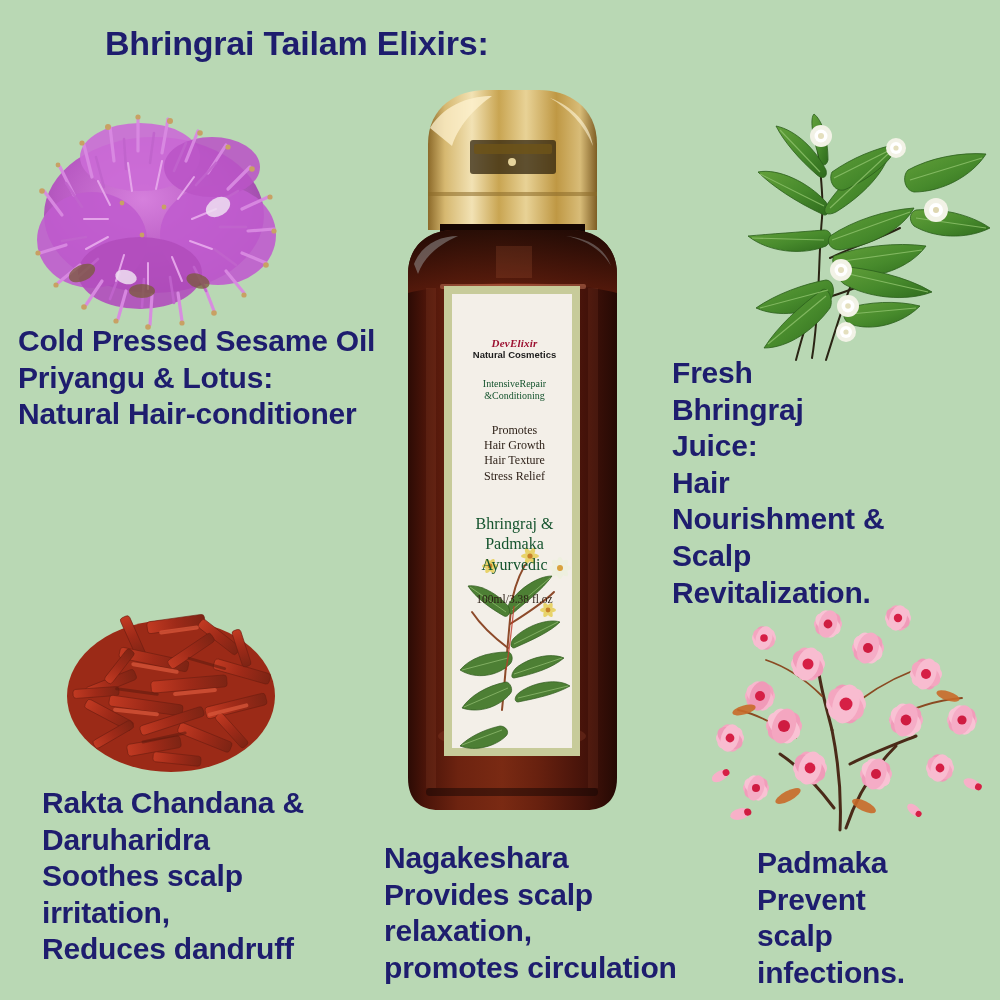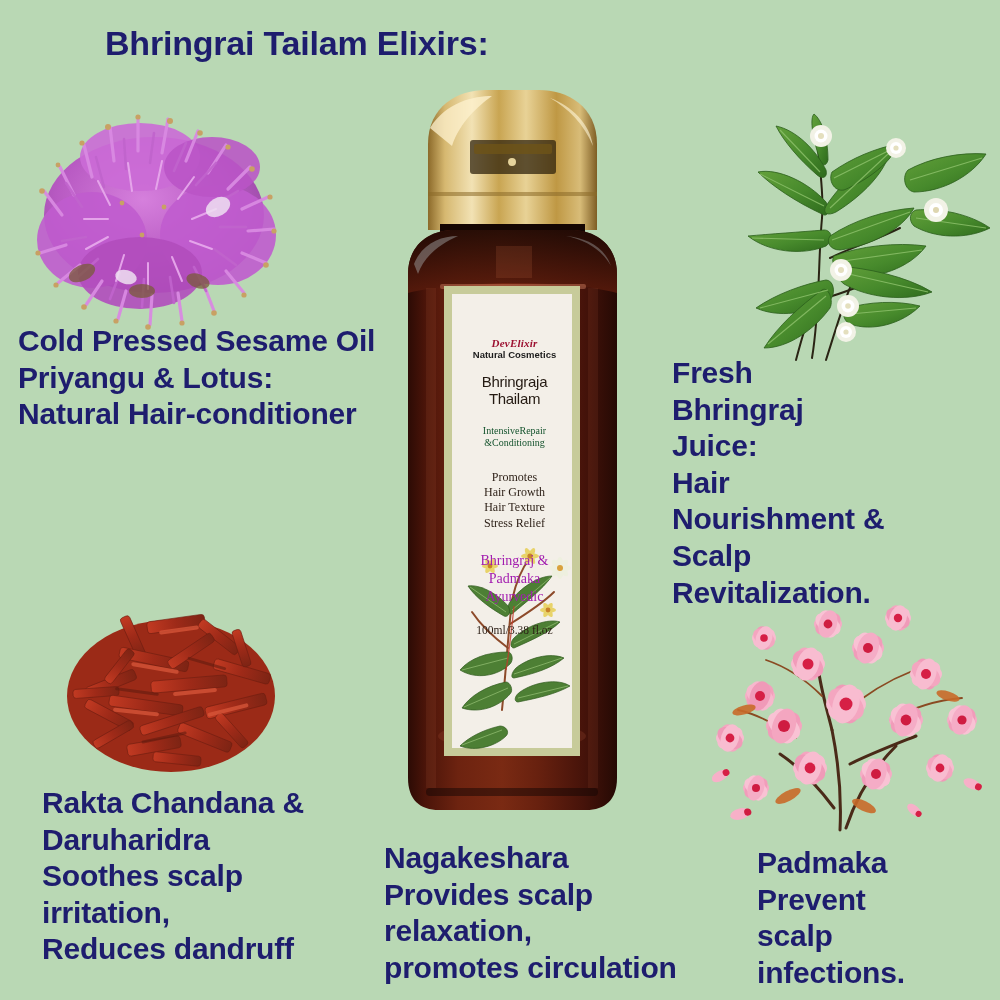--- a/index.html
+++ b/index.html
@@ -48,22 +48,22 @@
   .brand{font-family:Liberation Serif, serif;font-style:italic;font-weight:bold;
          font-size:11px;color:#9c1030;letter-spacing:.2px;line-height:1;margin-top:46px;}
   .brand-sub{font-family:"Liberation Sans", sans-serif;font-weight:bold;
          font-size:9.5px;color:#1c1c1c;margin-top:1px;line-height:1;}
   .prod{font-family:"Liberation Sans", sans-serif;font-size:15px;color:#241a12;
         line-height:1.14;margin-top:13px;letter-spacing:-.3px;}
   .claim{font-family:"Liberation Serif", serif;font-size:10px;color:#14532d;
         line-height:1.2;margin-top:18px;}
   .bene{font-family:"Liberation Serif", serif;font-size:12px;color:#2a1d14;
         line-height:1.28;margin-top:21px;}
-  .herbs{font-family:"Liberation Serif", serif;font-size:14px;color:#a21caf;
-        line-height:1.28;margin-top:21px;}
+  .herbs{font-family:"Liberation Serif", serif;font-size:16px;color:#14532d;
+        line-height:1.28;margin-top:30px;}
   .vol{font-family:"Liberation Serif", serif;font-size:11.5px;color:#2a1d14;
         margin-top:19px;line-height:1;}
 </style>
 </head>
 <body style="background: rgb(185, 216, 180);">
 
 <div id="stage">
 
   <div class="title">Bhringrai Tailam Elixirs:</div>
 
@@ -651,22 +651,20 @@
             <path d="M50 130 C54 106 56 86 58 66"></path>
           </g>
         </g>
       </g>
     </svg>
   </div>
 
   <div id="label-text">
     <div class="brand">DevElixir</div>
     <div class="brand-sub">Natural Cosmetics</div>
-    <div class="prod" style="white-space:pre-line">Bhringraja
-Thailam</div>
     <div class="claim" style="white-space:pre-line">IntensiveRepair
 &amp;Conditioning</div>
     <div class="bene" style="white-space:pre-line">Promotes
 Hair Growth
 Hair Texture
 Stress Relief</div>
     <div class="herbs" style="white-space:pre-line">Bhringraj &amp;
 Padmaka
 Ayurvedic</div>
     <div class="vol">100ml/3.38 fl.oz</div>

